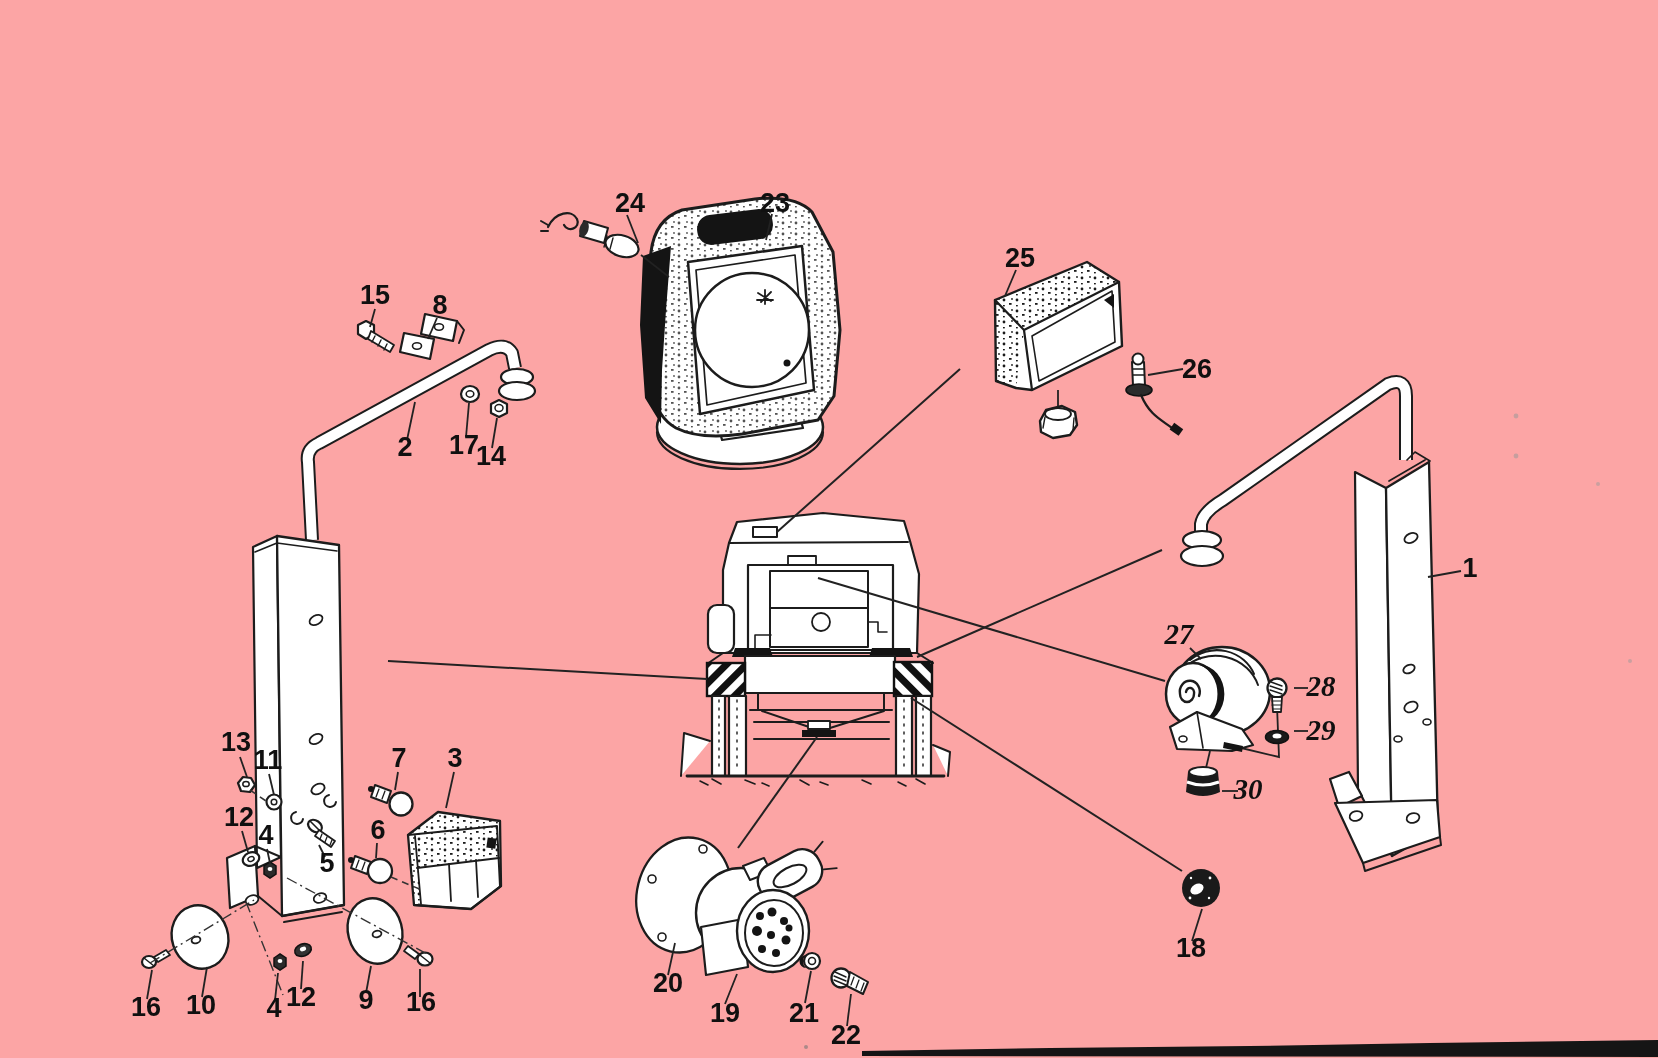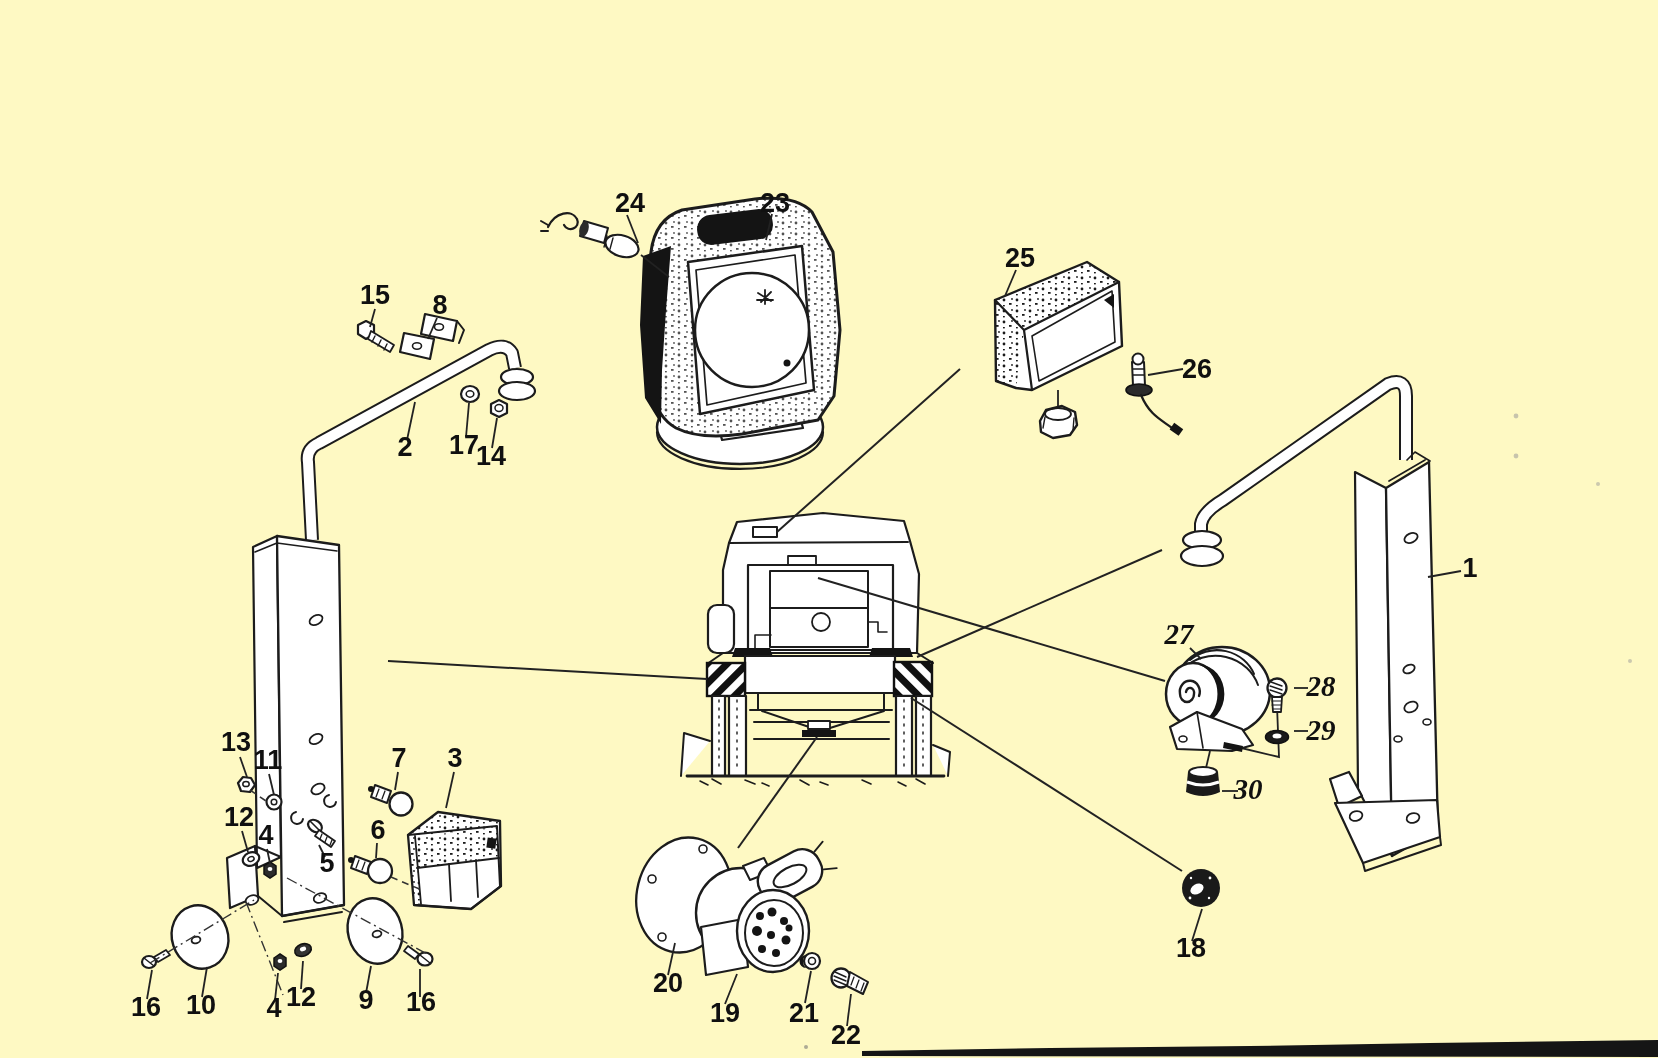--- a/index.html
+++ b/index.html
@@ -1,16 +1,16 @@
 <!DOCTYPE html>
 <html><head>
 <meta charset="utf-8">
 <style>
   html,body{margin:0;padding:0;background:#e8e8e8;}
-  .page{position:relative;width:1658px;height:1058px;background:#fef9c3;overflow:hidden;
+  .page{position:relative;width:1658px;height:1058px;background:#fca5a5;overflow:hidden;
         font-family:"Liberation Sans",sans-serif;}
   svg{display:block}
   .s{stroke:#1c1c1c;fill:none;stroke-linecap:round;stroke-linejoin:round;}
   .fw{fill:#ffffff;stroke:#1c1c1c;stroke-linejoin:round;stroke-linecap:round;}
   .fb{fill:#141414;stroke:none;}
   .leader{stroke:#222;stroke-width:1.8;fill:none;}
   .lead2{stroke:#222;stroke-width:2;fill:none;}
   .axis{stroke:#333;stroke-width:1.4;stroke-dasharray:11 4 2 4;fill:none;}
   .dash{stroke:#333;stroke-width:1.6;stroke-dasharray:7 5;fill:none;}
   .tubeO{stroke:#1c1c1c;stroke-width:14;fill:none;stroke-linejoin:round;stroke-linecap:butt;}

